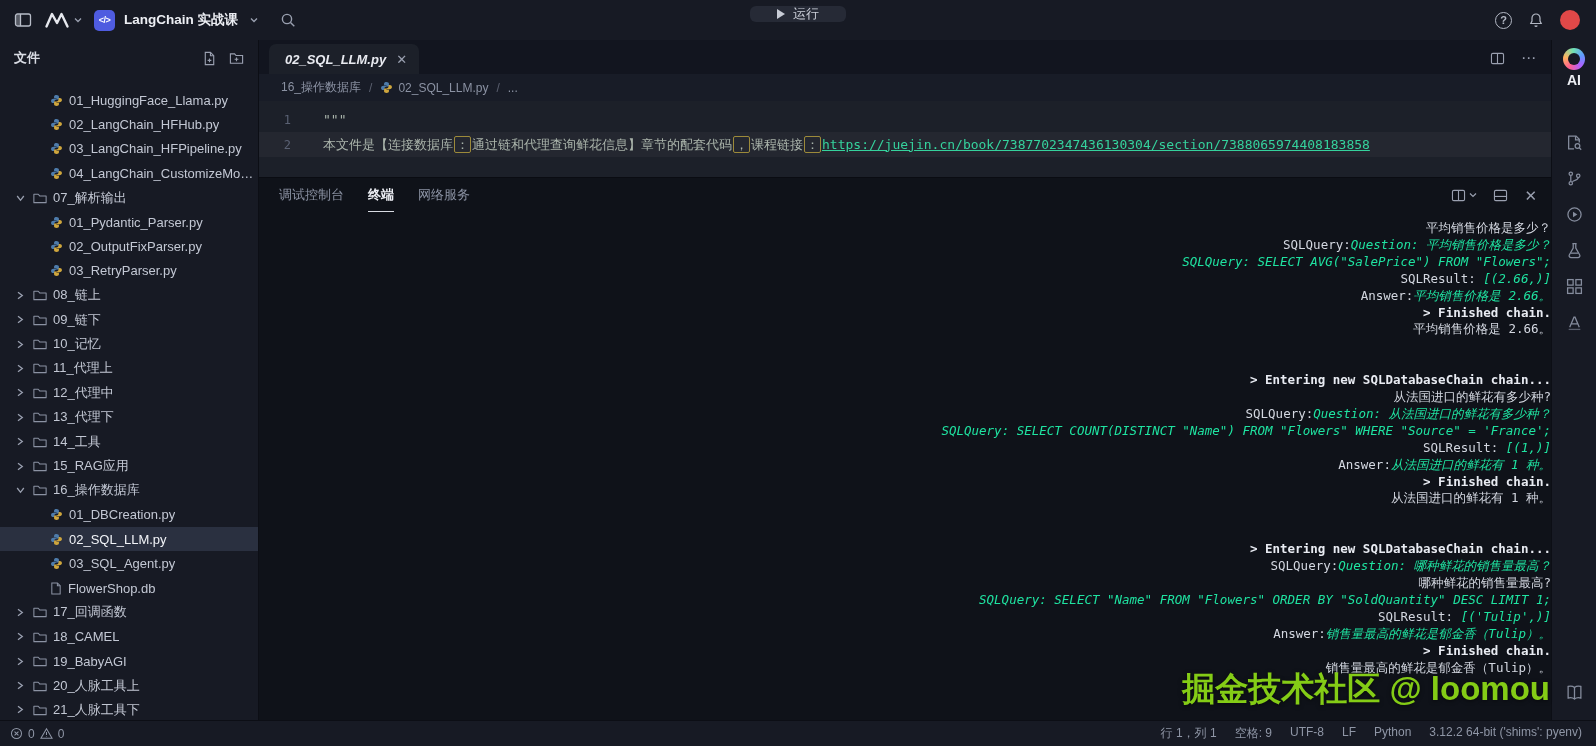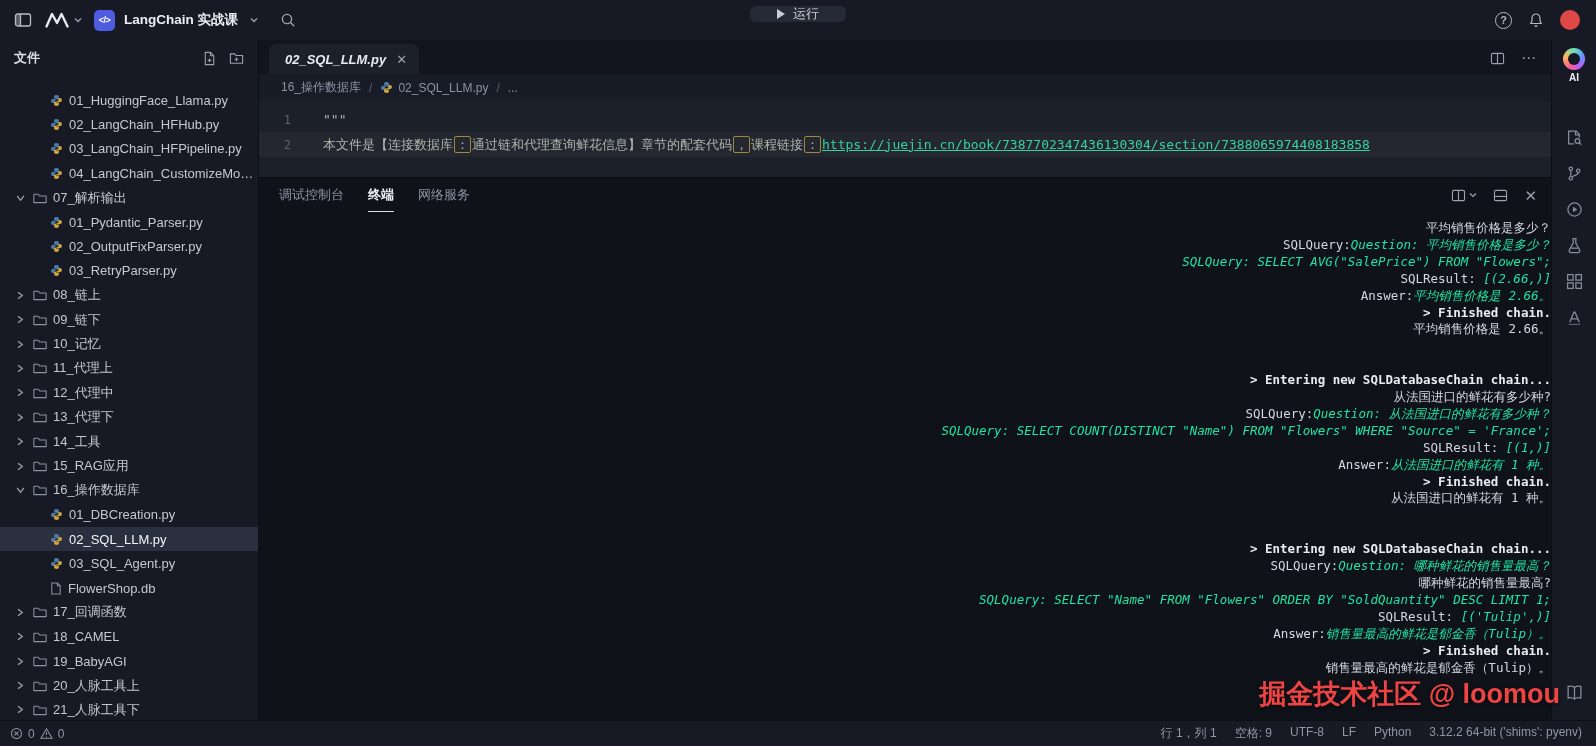--- a/index.html
+++ b/index.html
@@ -84,33 +84,33 @@
   .seg-cy{color:#3ec9ea;font-weight:bold;}
   .seg-dim{color:#4a5160;margin-left:-10px;}
   .seg-cur{display:inline-block;width:8px;height:13px;background:#dadde4;vertical-align:-2px;}
 
   
   .activitybar{flex:0 0 44px;background:#171a24;display:flex;flex-direction:column;align-items:center;padding:8px 0 10px;}
   .ai-badge{display:flex;flex-direction:column;align-items:center;gap:2px;cursor:pointer;margin-bottom:36px;}
   .ai-swirl{width:22px;height:22px;border-radius:50%;
     background:conic-gradient(from 210deg,#ff5f8f,#ffb45f,#6fe3b0,#5f9bff,#b05fff,#ff5f8f);position:relative;}
   .ai-swirl::after{content:"";position:absolute;inset:5px;border-radius:50%;background:#171a24;}
-  .ai-label{font-size:10px;font-weight:bold;color:#eceef3;}
+  .ai-label{font-size:14px;font-weight:bold;color:#eceef3;}
   .ab-btn{height:36px;display:flex;align-items:center;justify-content:center;width:100%;cursor:pointer;}
   .ab-spacer{flex:1;}
 
   
   .statusbar{flex:0 0 26px;background:#171a24;border-top:1px solid #0c0e15;display:flex;align-items:center;
     font-size:12px;color:#8f96a6;padding:0 14px 0 10px;}
   .sb-left{display:flex;align-items:center;gap:5px;cursor:pointer;}
   .sb-ico{display:flex;align-items:center;}
   .status-right{margin-left:auto;display:flex;gap:18px;}
   .sb-item{cursor:pointer;white-space:nowrap;}
 
-  .watermark{position:absolute;right:36px;bottom:34px;font-size:27px;font-weight:bold;color:#ef4444;
+  .watermark{position:absolute;right:46px;bottom:34px;font-size:33px;font-weight:bold;color:#84cc16;
     text-shadow:0 1px 4px rgba(0,0,0,.55);z-index:50;pointer-events:none;}
 </style>
 </head>
 <body>
 
 <div class="app">
 
   <header class="titlebar">
     <div class="tb-group tb-left">
       <span class="tb-icon">

